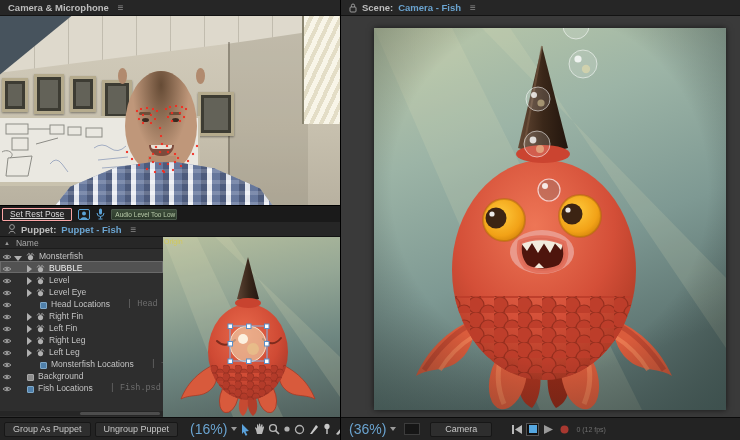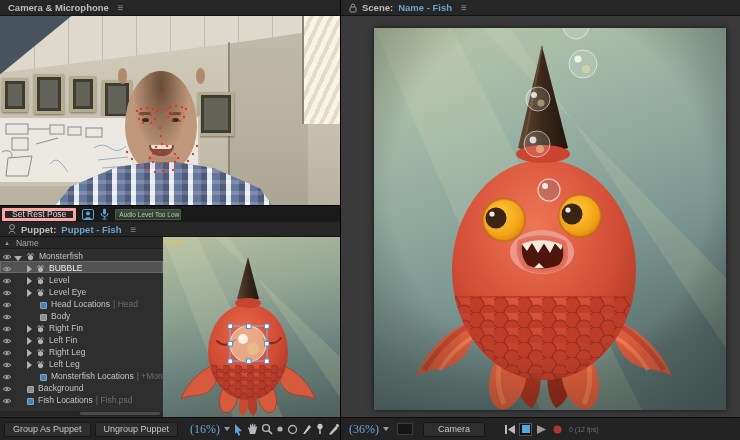--- a/index.html
+++ b/index.html
@@ -58,22 +58,22 @@
            background-image:
              repeating-linear-gradient(90deg, rgba(255,255,255,.8) 0 5px, rgba(92,110,150,.6) 5px 13px, rgba(45,58,92,.55) 13px 19px),
              repeating-linear-gradient(0deg, rgba(255,255,255,.3) 0 4px, rgba(70,88,128,.4) 4px 11px);
            clip-path:polygon(0 100%,7% 58%,28% 16%,44% 5%,56% 5%,73% 18%,94% 62%,100% 100%); }
   .dot { position:absolute; width:2px; height:2px; background:#ef2418; border-radius:50%;
          box-shadow:0 0 1px #ff5040; }
 
   
   #restbar { position:absolute; left:0; top:205px; width:340px; height:17px; background:#1a1a1a;
              border-top:1px solid #000; display:flex; align-items:center; gap:6px; padding:0 2px; }
-  #rest-pose-btn { height:13px; padding:0 7px; background:#262626; border:3px solid #fca5a5;
-                   color:#dcdcdc; font-size:8.5px; display:flex; align-items:center; border-radius:1px; }
+  #rest-pose-btn { height:13px; padding:0 7px; background:#262626; border:1px solid #fca5a5;
+                   color:#dcdcdc; font-size:8.5px; display:flex; align-items:center; border-radius:1px;text-decoration:underline; }
   #audio-meter { height:11px; width:66px; background:linear-gradient(180deg,#3c4c3a,#2b392a);
                  border:1px solid #49584a; border-radius:1px; display:flex; align-items:center;
                  padding:0 3px; font-size:6.5px; color:#b9cbaa; white-space:nowrap; overflow:hidden; }
 
   
   #puppet-header { left:0; top:222px; width:340px; height:15px; }
 
   
   #puppet-body { position:absolute; left:0; top:237px; width:340px; height:180px; background:#2e2e2e; }
   #tree { position:absolute; left:0; top:0; width:163px; height:180px; background:#2e2e2e; overflow:hidden; }
@@ -84,36 +84,36 @@
   .tree-row.selected { background:#525252; outline:1px solid #6a6a6a; outline-offset:-1px; color:#eee; }
   .tr-eye { width:14px; display:flex; justify-content:center; flex:none; }
   .tr-exp { width:0; height:0; flex:none; margin-right:4px; }
   .tr-exp.open   { border-left:4px solid transparent; border-right:4px solid transparent; border-top:5px solid #b0b0b0; }
   .tr-exp.closed { border-top:4px solid transparent; border-bottom:4px solid transparent; border-left:5px solid #b0b0b0; }
   .tr-exp.none   { width:9px; }
   .tr-icn { flex:none; margin-right:4px; display:flex; }
   .sq { width:7px; height:7px; border-radius:1px; }
   .sq.blue { background:#4f80ab; border:1px solid #7fa8c8; }
   .sq.gray { background:#8d8d8d; border:1px solid #a8a8a8; }
-  .tr-suffix { color:#6e6e6e; margin-left:3px; }
+  .tr-suffix { color:#6e6e6e; margin-left:17px;font-family:Liberation Mono, monospace; }
   #tree-hscroll { position:absolute; left:0; bottom:1px; width:163px; height:5px; background:#262626; }
   #tree-hscroll-thumb { position:absolute; left:80px; top:1px; width:80px; height:3px; background:#4d4d4d; border-radius:2px; }
 
   
   #preview { position:absolute; left:163px; top:0; width:177px; height:180px; overflow:hidden;
              background:linear-gradient(168deg,#b4bd9c 0%,#93a694 30%,#72878203 0); background-color:#7c8f88;
              background-image:linear-gradient(168deg,#b6bf9e 0%,#95a795 32%,#6f8781 62%,#4f5f5c 100%); }
   #origin-label { position:absolute; left:1px; top:1px; color:#d6c94e; font-size:7px; opacity:.85; }
 
   
   #toolbar-left { position:absolute; left:0; top:417px; width:340px; height:23px; background:#232323;
                   border-top:1px solid #0c0c0c; display:flex; align-items:center; }
   .tb-btn { height:15px; padding:0 8px; margin-left:4px; background:#2e2e2e; border:1px solid #171717;
             border-radius:2px; color:#c6c6c6; font-size:9px; display:flex; align-items:center; white-space:nowrap; }
-  .zoom-label { color:#6aa3cf; font-size:12px; margin-left:12px;font-family:Liberation Serif, serif; }
+  .zoom-label { color:#6aa3cf; font-size:14px; margin-left:12px; }
   .dd-arrow { width:0; height:0; border-left:3.5px solid transparent; border-right:3.5px solid transparent;
               border-top:4px solid #9a9a9a; margin-left:4px; }
   .tool { width:17px; height:16px; display:flex; align-items:center; justify-content:center; margin-left:3px; }
   .checkbox { width:9px; height:9px; background:#2a2a2a; border:1px solid #5c5c5c; margin-left:10px; flex:none; }
   #showmesh-label { color:#b5b5b5; font-size:8.5px; margin-left:4px; white-space:nowrap; }
 
   
   #right-col { position:absolute; left:341px; top:0; width:399px; height:440px; }
   #scene-header { left:341px; top:0; width:399px; height:16px; }
   #scene-viewport { position:absolute; left:341px; top:16px; width:399px; height:401px; background:#3a3a3a; }
@@ -362,34 +362,20 @@
               <span class="tr-suffix">| Head</span>
             </div>
             <div class="tree-row">
               <span class="tr-eye">
                 <svg width="10" height="8" viewBox="0 0 10 8">
                   <path d="M1,4 Q5,0.4 9,4 Q5,7.6 1,4 Z" fill="none" stroke="#9a9a9a"></path>
                   <circle cx="5" cy="4" r="1.5" fill="#9a9a9a"></circle>
                 </svg>
               </span>
               <span style="width: 13px; flex: 0 0 auto;"></span>
-              <span class="tr-exp none"></span>
-              <span class="tr-icn">
-                <span class="sq gray"></span>
-              </span>
-              <span>Body</span>
-            </div>
-            <div class="tree-row">
-              <span class="tr-eye">
-                <svg width="10" height="8" viewBox="0 0 10 8">
-                  <path d="M1,4 Q5,0.4 9,4 Q5,7.6 1,4 Z" fill="none" stroke="#9a9a9a"></path>
-                  <circle cx="5" cy="4" r="1.5" fill="#9a9a9a"></circle>
-                </svg>
-              </span>
-              <span style="width: 13px; flex: 0 0 auto;"></span>
               <span class="tr-exp closed"></span>
               <span class="tr-icn">
                 <svg width="9" height="9" viewBox="0 0 9 9">
                   <path d="M1.2,3.4 L2.8,1.4 L4.5,3 L6.2,1.4 L7.8,3.4" fill="none" stroke="#b0b0b0"></path>
                   <circle cx="4.5" cy="5.6" r="2.6" fill="#b0b0b0"></circle>
                 </svg>
               </span>
               <span>Right Fin</span>
             </div>
             <div class="tree-row">
@@ -622,21 +608,21 @@
   <div id="right-col"></div>
 
   <div class="panel-header" id="scene-header">
     <span class="hdr-glyph">
       <svg width="8" height="10" viewBox="0 0 8 10">
           <rect x="1" y="4" width="6" height="5" rx="1" fill="none" stroke="#9a9a9a"></rect>
           <path d="M2.4,4 V2.6 a1.6,1.6 0 0 1 3.2,0 V4" fill="none" stroke="#9a9a9a"></path>
         </svg>
     </span>
     <span>Scene:</span>
-    <span class="link">Name - Fish</span>
+    <span class="link">Camera - Fish</span>
     <span class="menu-icon">≡</span>
   </div>
 
   <div id="scene-viewport">
     <div id="scene-canvas">
       <svg width="352" height="382" viewBox="0 0 352 382">
         <defs>
           <linearGradient id="sbg" x1="0" y1="0" x2=".35" y2="1">
             <stop offset="0%" stop-color="#bcc9a9"></stop>
               <stop offset="35%" stop-color="#9cb4a6"></stop>

